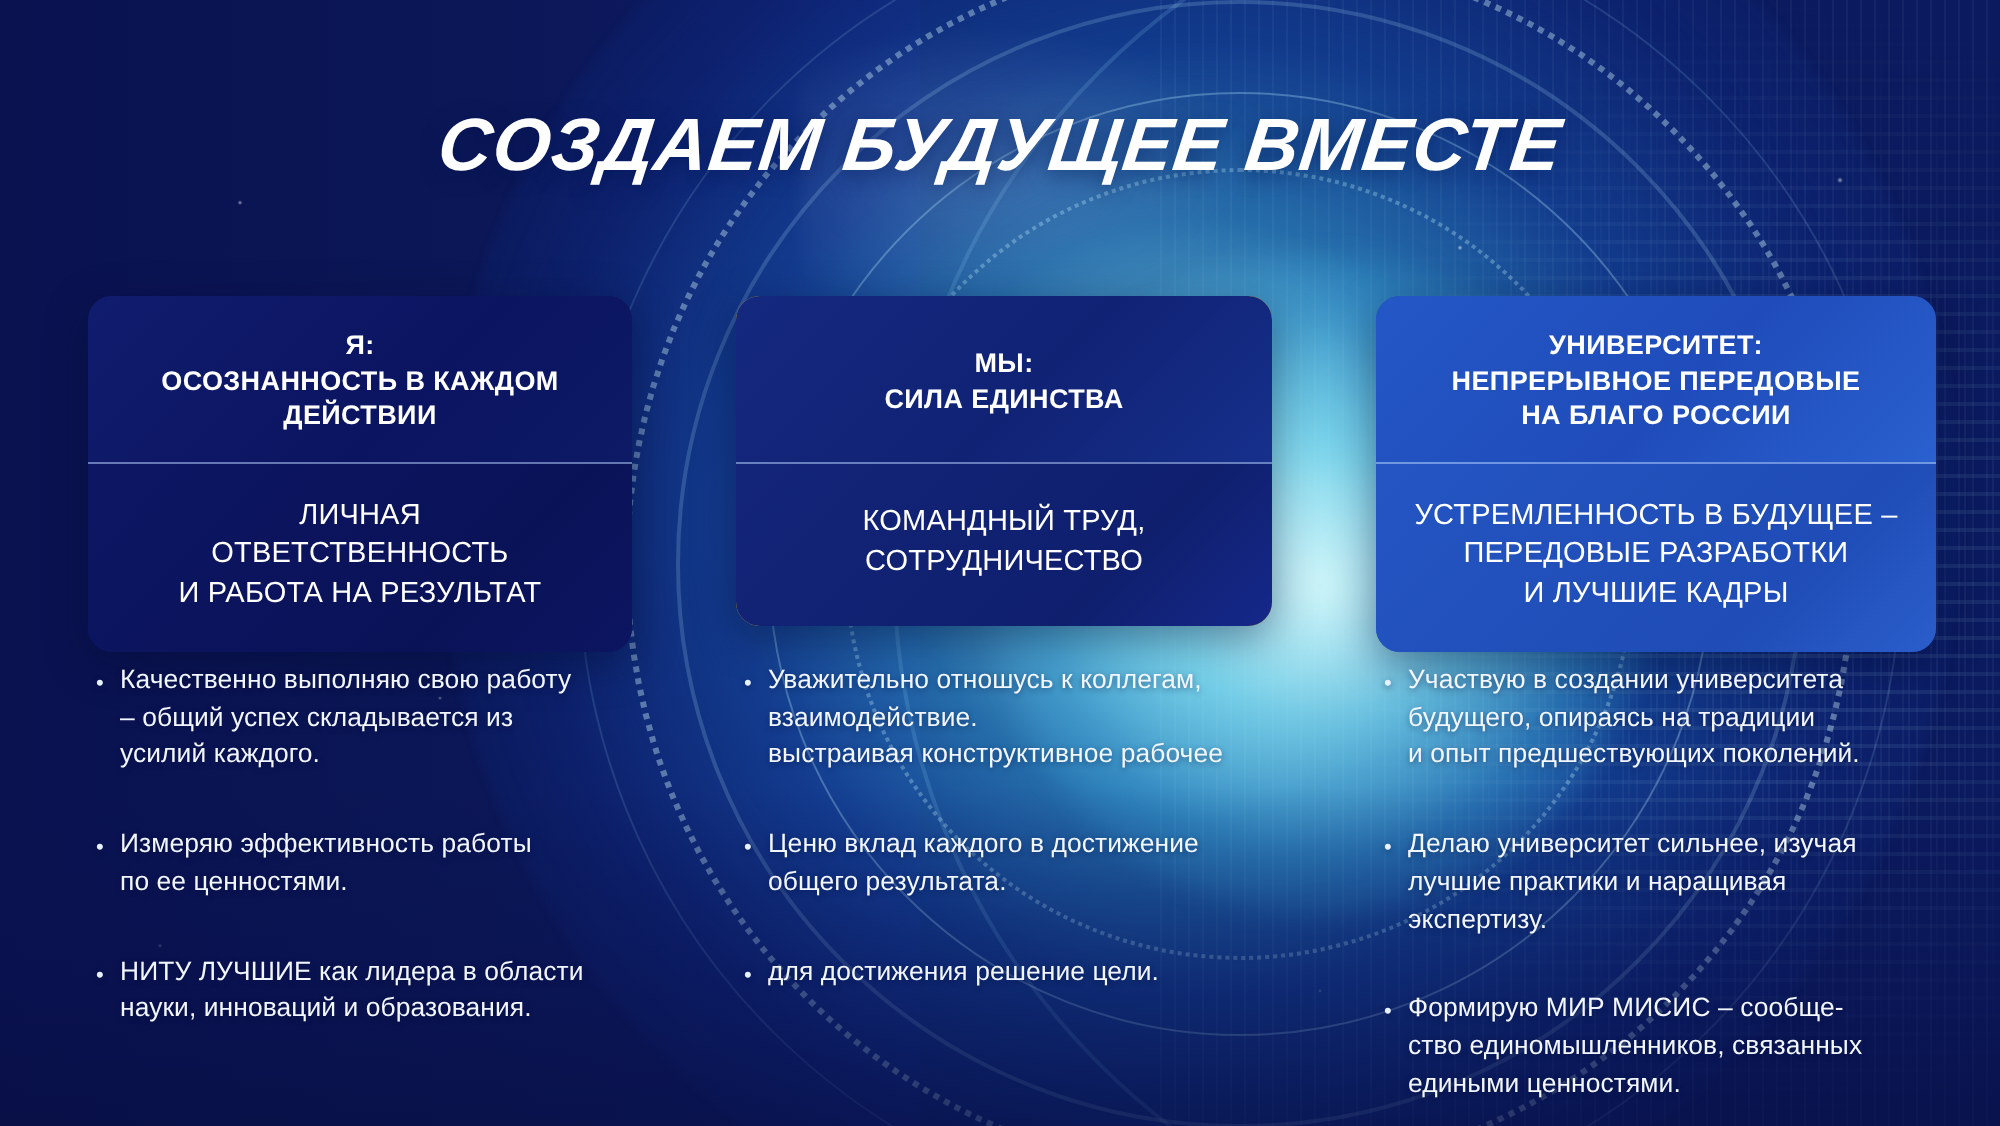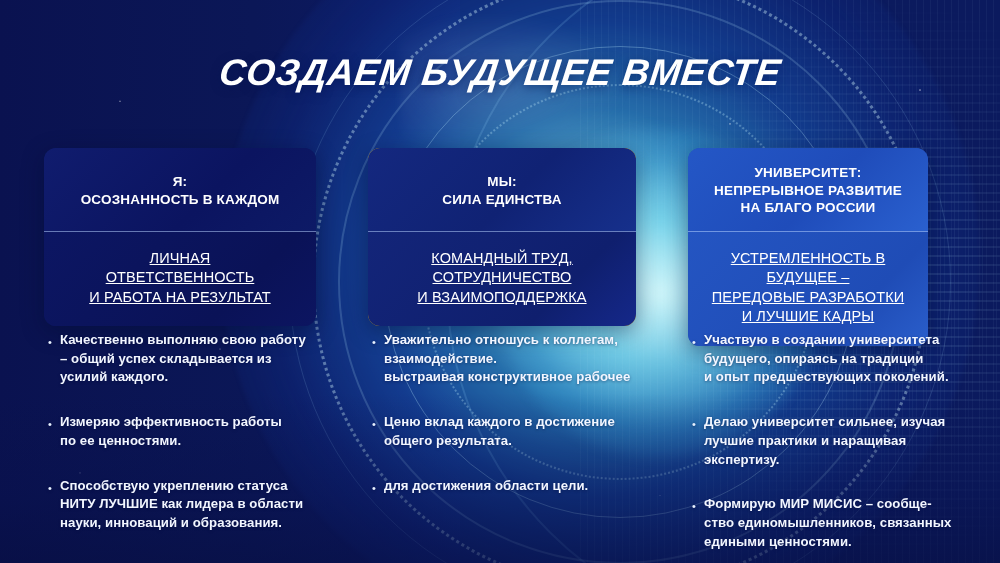--- a/index.html
+++ b/index.html
@@ -190,21 +190,21 @@
   }
   .card {
     position: absolute;
     top: 0;
     border-radius: 12px;
     overflow: hidden;
     box-shadow: 0 6px 22px rgba(3,10,48,0.45);
   }
   .card-1 { left: 0px;   width: 272px; background: #0b1560; }
   .card-2 { left: 324px; width: 268px; background: #eab308; }
-  .card-3 { left: 644px; width: 240px; background: #1f4cb8; }
+  .card-3 { left: 644px; width: 280px; background: #1f4cb8; }
 
   .card-head {
     box-sizing: border-box;
     padding: 16px 14px 14px;
     text-align: center;
     color: #ffffff;
     font-weight: bold;
     font-size: 13.5px;
     line-height: 1.30;
     letter-spacing: 0.2px;
@@ -235,21 +235,21 @@
     line-height: 1.34;
     letter-spacing: 0.1px;
     min-height: 81px;
     display: flex;
     align-items: center;
     justify-content: center;
   }
   .card-1 .card-body { background: linear-gradient(135deg, #0c1663 0%, #0a1257 70%, #0c1561 100%); }
   .card-2 .card-body { background: linear-gradient(135deg, #132579 0%, #0f1f6e 70%, #15288a 100%); }
   .card-3 .card-body { background: linear-gradient(135deg, #2455c2 0%, #1f4cb6 70%, #2a5ecb 100%); }
-  .card-body .l { display: block; text-decoration: underline; }
+  .card-body .l { display: block; }
 
   
   .columns {
     position: absolute;
     left: 44px;
     top: 331px;
     width: 912px;
   }
   .column {
     position: absolute;
@@ -271,21 +271,21 @@
   }
   .bullet:last-child { margin-bottom: 0; }
   .bullet-dot {
     flex: 0 0 auto;
     width: 12px;
     margin-top: 6px;
     font-size: 11px;
     line-height: 1;
     color: #e8f1ff;
   }
-  .bullet-text { flex: 1 1 auto; font-weight: bold; }
+  .bullet-text { flex: 1 1 auto; }
   .bullet-text .l { display: block; }
 </style>
 </head>
 <body>
 
 <div class="slide">
 
   <div class="bg-base"></div>
   <div class="bg-left-dark"></div>
   <div class="bg-glow-core"></div>
@@ -304,20 +304,21 @@
 
   <div class="title">СОЗДАЕМ БУДУЩЕЕ ВМЕСТЕ</div>
 
   <div class="cards">
 
     <div class="card card-1">
       <div class="card-head">
         <span class="card-head-inner">
           <span class="l">Я:</span>
           <span class="l">ОСОЗНАННОСТЬ В КАЖДОМ</span>
+          <span class="l">ДЕЙСТВИИ</span>
         </span>
       </div>
       <div class="card-body">
         <span>
           <span class="l">ЛИЧНАЯ</span>
           <span class="l">ОТВЕТСТВЕННОСТЬ</span>
           <span class="l">И РАБОТА НА РЕЗУЛЬТАТ</span>
         </span>
       </div>
     </div>
@@ -326,30 +327,29 @@
       <div class="card-head">
         <span class="card-head-inner">
           <span class="l">МЫ:</span>
           <span class="l">СИЛА ЕДИНСТВА</span>
         </span>
       </div>
       <div class="card-body">
         <span>
           <span class="l">КОМАНДНЫЙ ТРУД,</span>
           <span class="l">СОТРУДНИЧЕСТВО</span>
-          <span class="l">И ВЗАИМОПОДДЕРЖКА</span>
         </span>
       </div>
     </div>
 
     <div class="card card-3">
       <div class="card-head">
         <span class="card-head-inner">
           <span class="l">УНИВЕРСИТЕТ:</span>
-          <span class="l">НЕПРЕРЫВНОЕ РАЗВИТИЕ</span>
+          <span class="l">НЕПРЕРЫВНОЕ ПЕРЕДОВЫЕ</span>
           <span class="l">НА БЛАГО РОССИИ</span>
         </span>
       </div>
       <div class="card-body">
         <span>
           <span class="l">УСТРЕМЛЕННОСТЬ В БУДУЩЕЕ –</span>
           <span class="l">ПЕРЕДОВЫЕ РАЗРАБОТКИ</span>
           <span class="l">И ЛУЧШИЕ КАДРЫ</span>
         </span>
       </div>
@@ -371,21 +371,20 @@
       <div class="bullet">
         <span class="bullet-dot">•</span>
         <span class="bullet-text">
           <span class="l">Измеряю эффективность работы</span>
           <span class="l">по ее ценностями.</span>
         </span>
       </div>
       <div class="bullet">
         <span class="bullet-dot">•</span>
         <span class="bullet-text">
-          <span class="l">Способствую укреплению статуса</span>
           <span class="l">НИТУ ЛУЧШИЕ как лидера в области</span>
           <span class="l">науки, инноваций и образования.</span>
         </span>
       </div>
     </div>
 
     <div class="column col-2">
       <div class="bullet">
         <span class="bullet-dot">•</span>
         <span class="bullet-text">
@@ -397,21 +396,21 @@
       <div class="bullet">
         <span class="bullet-dot">•</span>
         <span class="bullet-text">
           <span class="l">Ценю вклад каждого в достижение</span>
           <span class="l">общего результата.</span>
         </span>
       </div>
       <div class="bullet">
         <span class="bullet-dot">•</span>
         <span class="bullet-text">
-          <span class="l">для достижения области цели.</span>
+          <span class="l">для достижения решение цели.</span>
         </span>
       </div>
     </div>
 
     <div class="column col-3">
       <div class="bullet">
         <span class="bullet-dot">•</span>
         <span class="bullet-text">
           <span class="l">Участвую в создании университета</span>
           <span class="l">будущего, опираясь на традиции</span>

